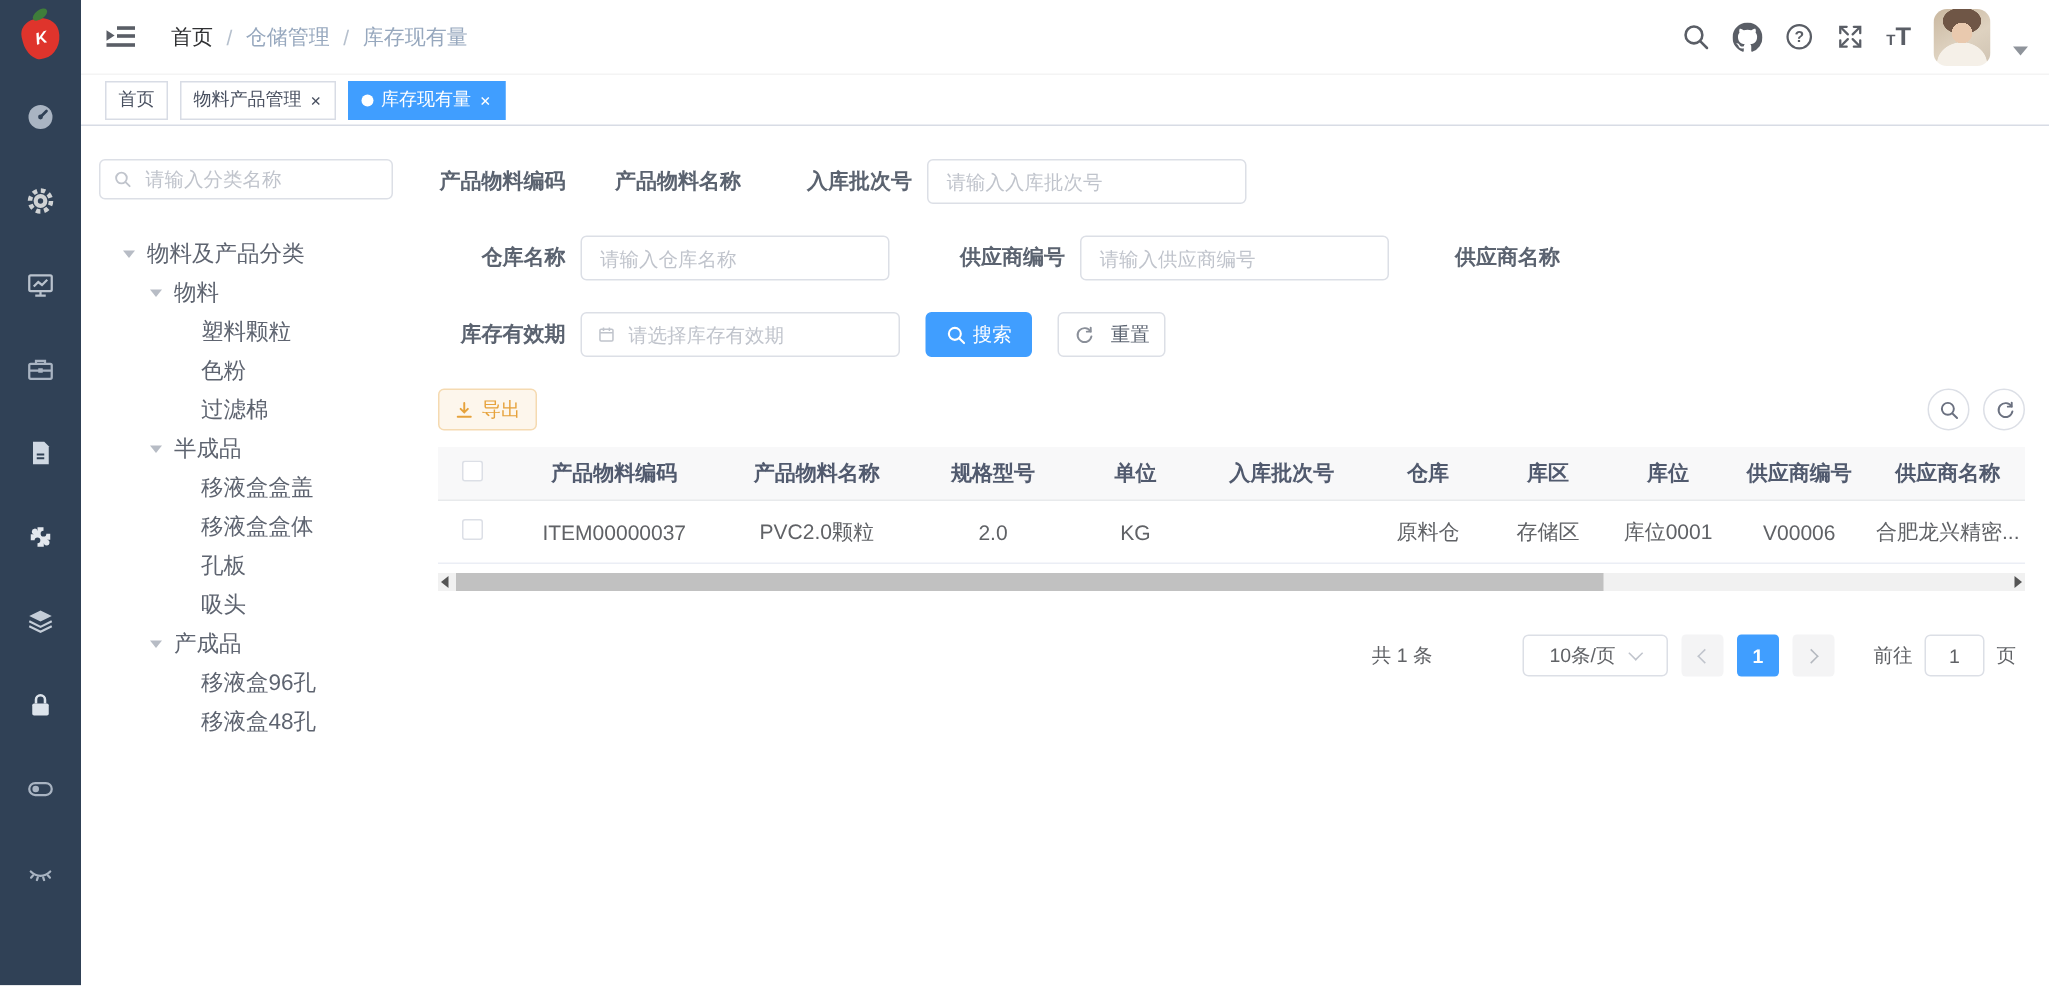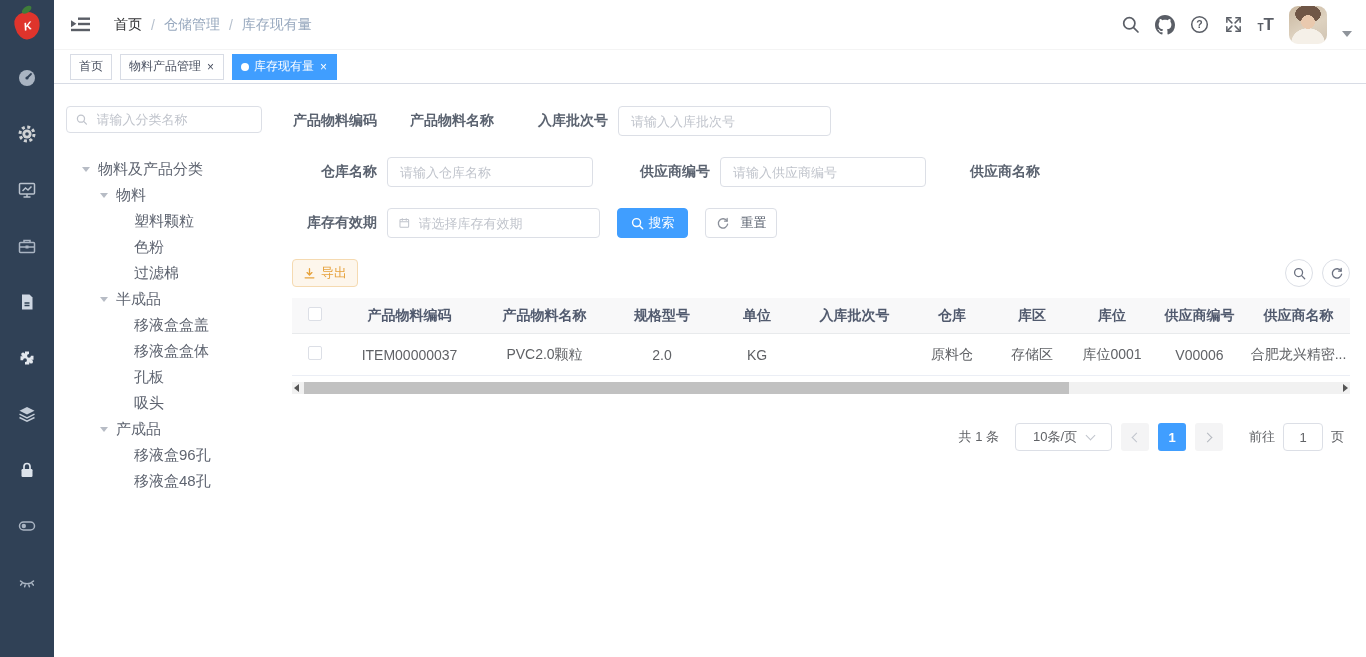--- a/index.html
+++ b/index.html
@@ -101,21 +101,21 @@
   .hs-left { width:0; height:0; border-top:4px solid transparent; border-bottom:4px solid transparent;
              border-right:5px solid #555; cursor:pointer; }
   .hs-right { width:0; height:0; border-top:4px solid transparent; border-bottom:4px solid transparent;
              border-left:5px solid #555; cursor:pointer; }
   .hs-thumb { position:absolute; left:12px; top:0; width:765px; height:12px; background:#c1c1c1; cursor:pointer; }
 
   .pager { margin-top:29px; display:flex; align-items:center; justify-content:flex-end; font-size:13px;
            color:#606266; padding-right:6px; }
   .pg-total { margin-right:16px; }
   .pg-select { width:97px; height:28px; border:1px solid #dcdfe6; border-radius:4px; display:flex;
-           align-items:center; justify-content:center; gap:10px; cursor:pointer; color:#606266; }
+           align-items:center; justify-content:center; gap:10px; cursor:pointer; color:#606266;margin-left:44px; }
   .chev { width:7px; height:7px; border-right:1.5px solid #c0c4cc; border-bottom:1.5px solid #c0c4cc;
            transform:rotate(45deg); margin-top:-4px; }
   .pbtn { width:28px; height:28px; background:#f4f4f5; border-radius:3px; display:flex; align-items:center;
            justify-content:center; margin-left:9px; cursor:pointer; }
   .ch-l { width:7px; height:7px; border-left:1.6px solid #c0c4cc; border-bottom:1.6px solid #c0c4cc;
            transform:rotate(45deg); margin-left:3px; }
   .ch-r { width:7px; height:7px; border-top:1.6px solid #b4b8bf; border-right:1.6px solid #b4b8bf;
            transform:rotate(45deg); margin-right:3px; }
   .pg-cur { min-width:28px; height:28px; background:#409eff; color:#fff; border-radius:3px; display:flex;
            align-items:center; justify-content:center; font-weight:bold; margin-left:9px; font-size:13px; }

